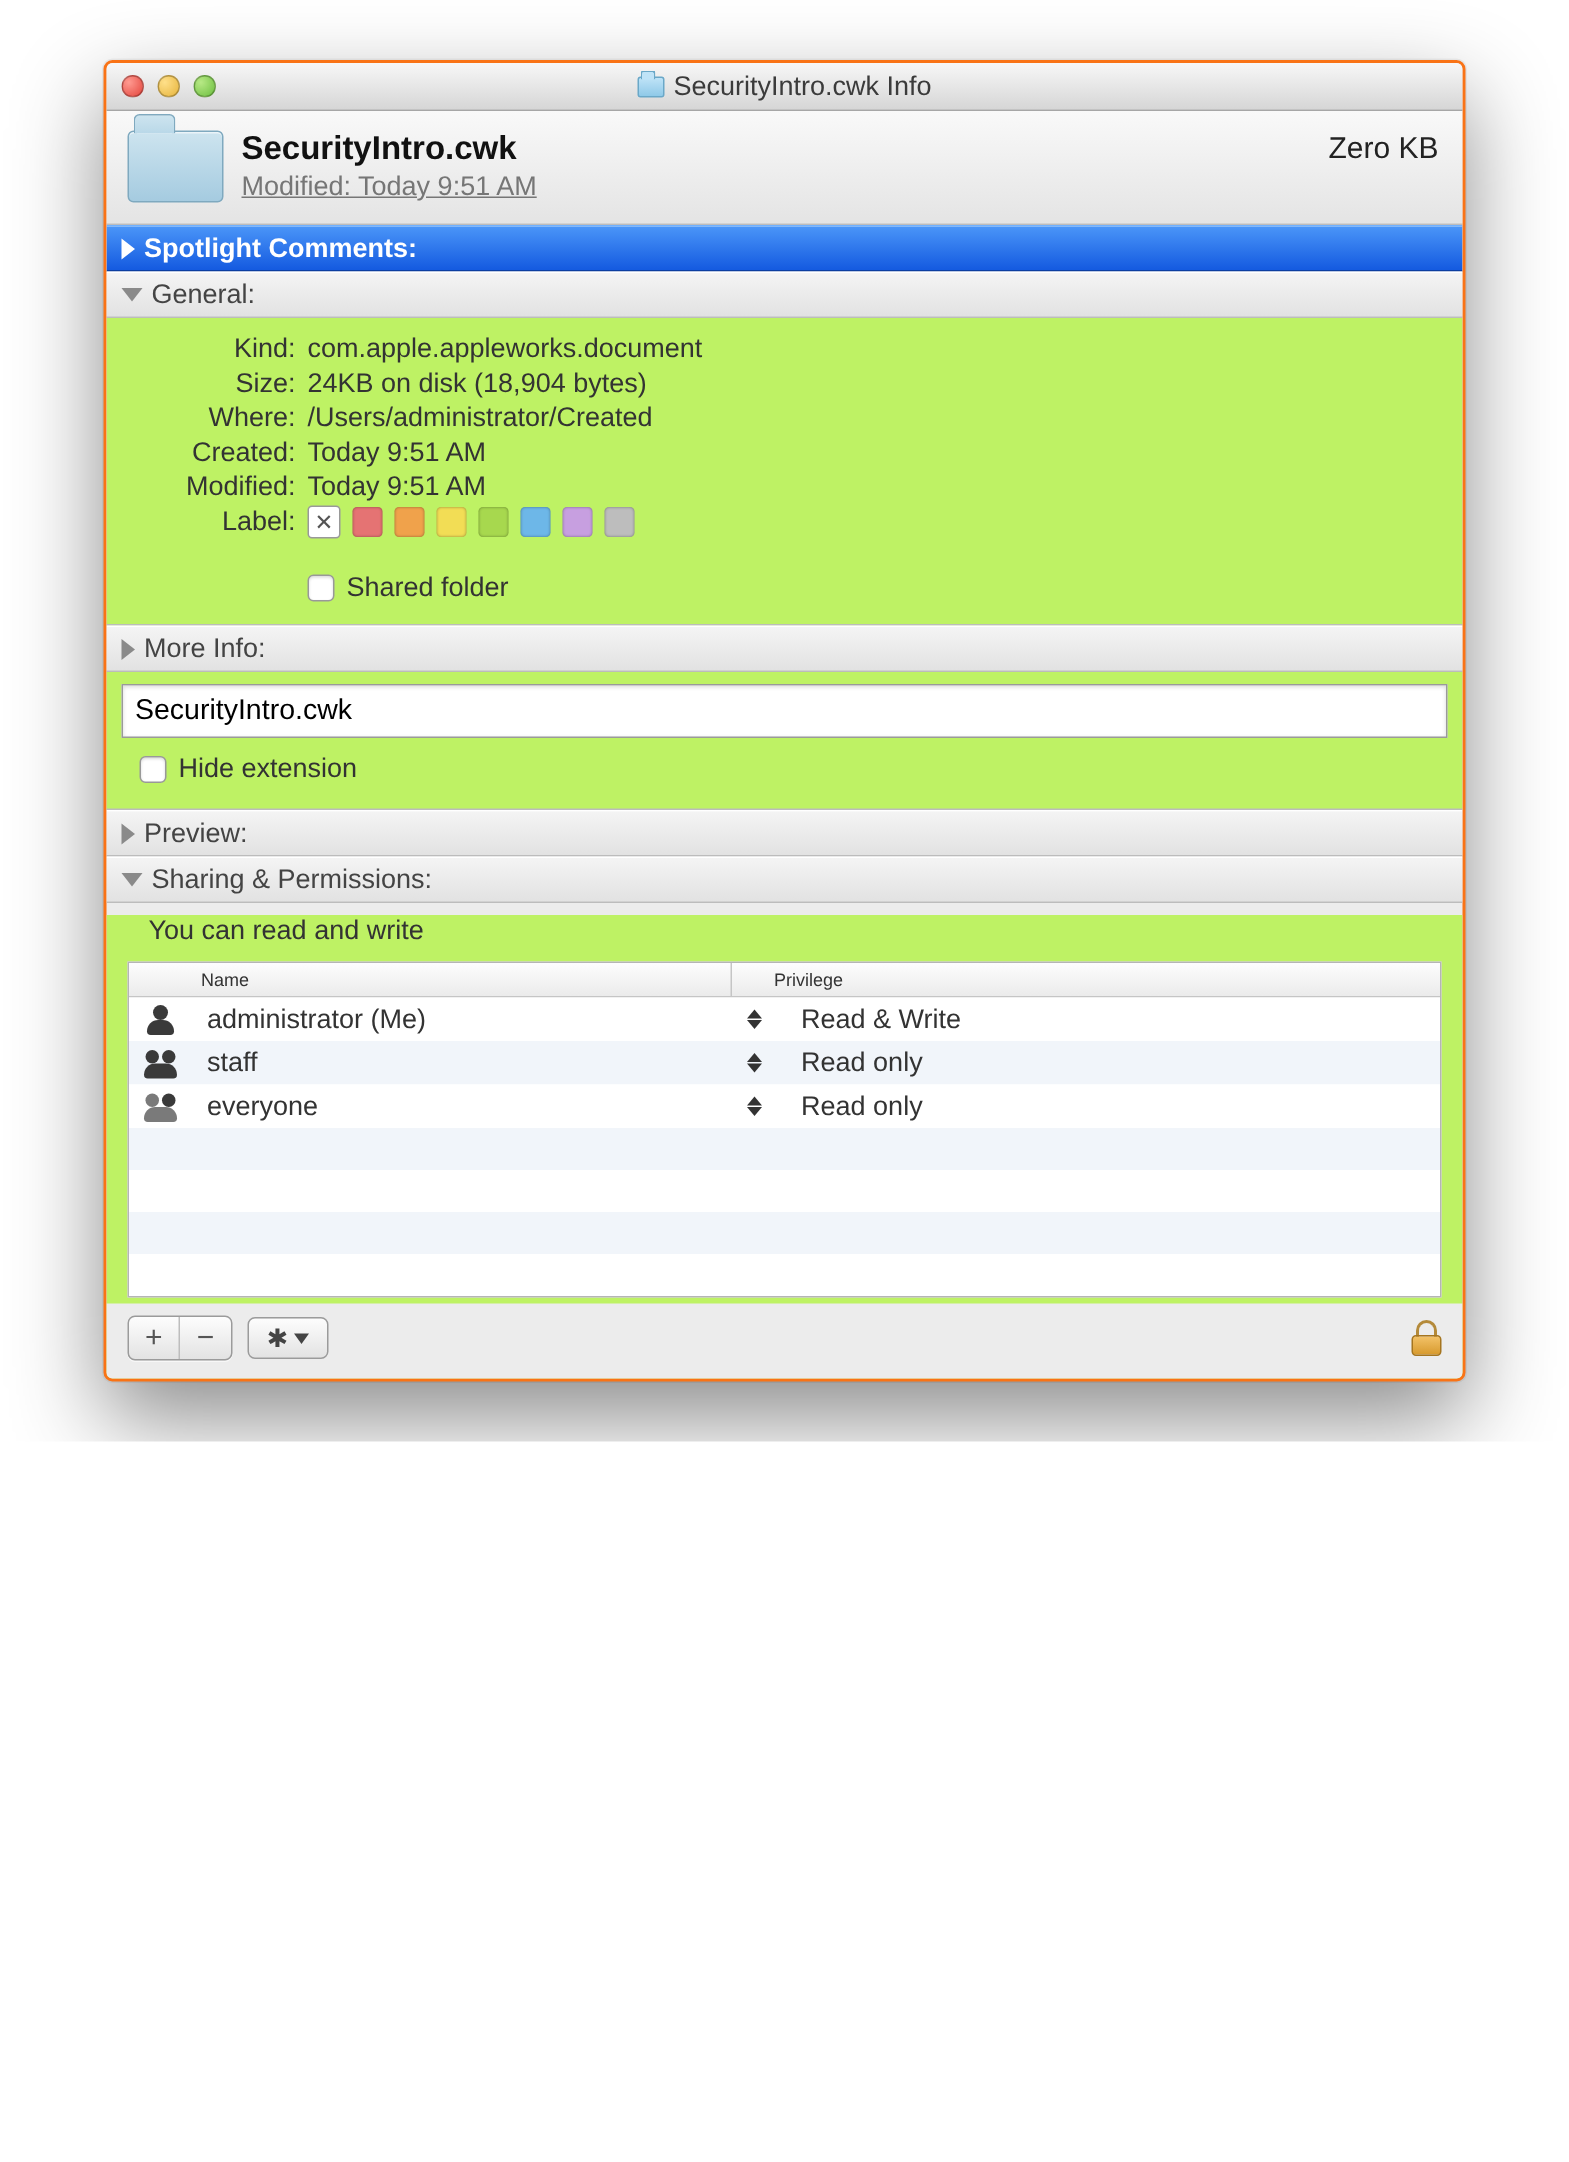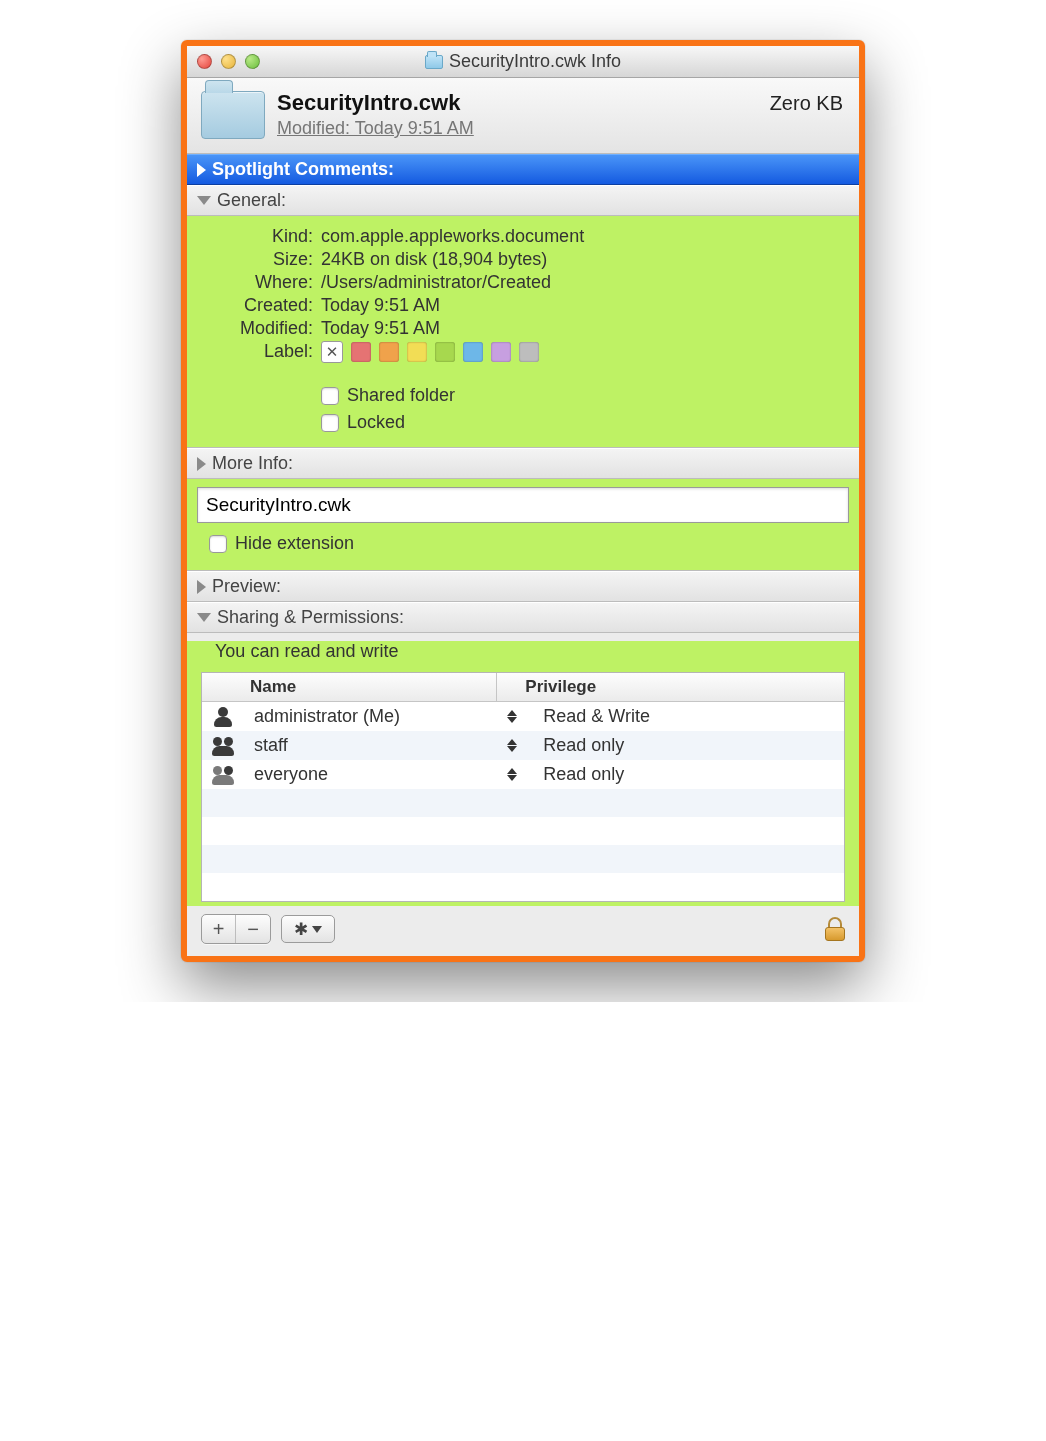--- a/index.html
+++ b/index.html
@@ -7,23 +7,23 @@
     font-family: "Lucida Grande", "Helvetica Neue", Arial, sans-serif;
     font-size: 18px;
     color: #333;
     background: #fff;
     display: flex;
     justify-content: center;
     align-items: flex-start;
     padding: 40px;
   }
   .window {
-    width: 684px;
+    width: 908px;
     background: #ececec;
-    border: 6px solid #f97316;
+    border: 2px solid #f97316;
     border-radius: 6px;
     box-shadow: 0 25px 60px rgba(0,0,0,0.45), 0 0 0 1px rgba(0,0,0,0.05);
     overflow: hidden;
   }
   .titlebar {
     height: 32px;
     background: linear-gradient(#f7f7f7, #d6d6d6);
     border-bottom: 1px solid #a6a6a6;
     display: flex;
     align-items: center;
@@ -142,21 +142,21 @@
   .perm-msg { margin:8px 0 10px 28px; font-size:18px; color:#333;}
   .perm-table {
     margin: 0 14px 4px 14px;
     border:1px solid #b5b5b5;
     background:#fff;
   }
   .perm-head {
     display:flex;
     background: linear-gradient(#fdfdfd,#ebebeb);
     border-bottom:1px solid #c5c5c5;
-    font-size:17px; color:#333;font-weight:bold;
+    font-size:12px; color:#333;
   }
   .perm-head .col { padding:4px 10px; }
   .col.name { flex: 0 0 46%; border-right:1px solid #c5c5c5;}
   .col.priv { flex:1; }
   .perm-row {
     display:flex; align-items:center;
     font-size:18px;
   }
   .perm-row:nth-child(odd){ background:#fff;}
   .perm-row:nth-child(even){ background:#f1f5fa;}
@@ -305,24 +305,20 @@
         <div class="swatch" style="background:#6db7e8"></div>
         <div class="swatch" style="background:#c79fe0"></div>
         <div class="swatch" style="background:#bdbdbd"></div>
       </div>
     </div>
     <div style="height:14px"></div>
     <div class="checkbox-row">
       <div class="cb"></div>
       <span>Shared folder</span>
     </div>
-    <div class="checkbox-row">
-      <div class="cb"></div>
-      <span>Locked</span>
-    </div>
   </div>
 
   <div class="section-bar">
     <span class="disclosure right gray"></span>
     <span>More Info:</span>
   </div>
 
   <div class="section-body" style="padding:0 0 4px 0;">
     <input class="name-input" value="SecurityIntro.cwk" style="">
     <div class="hide-ext">

